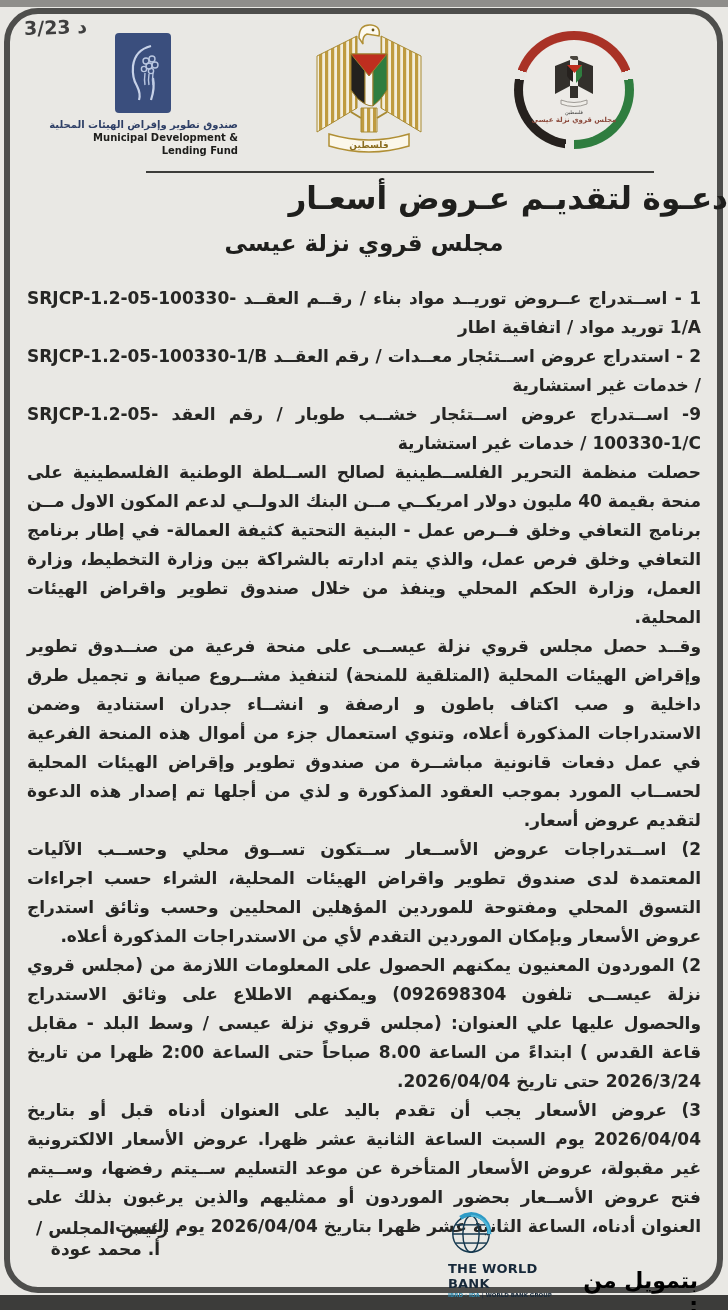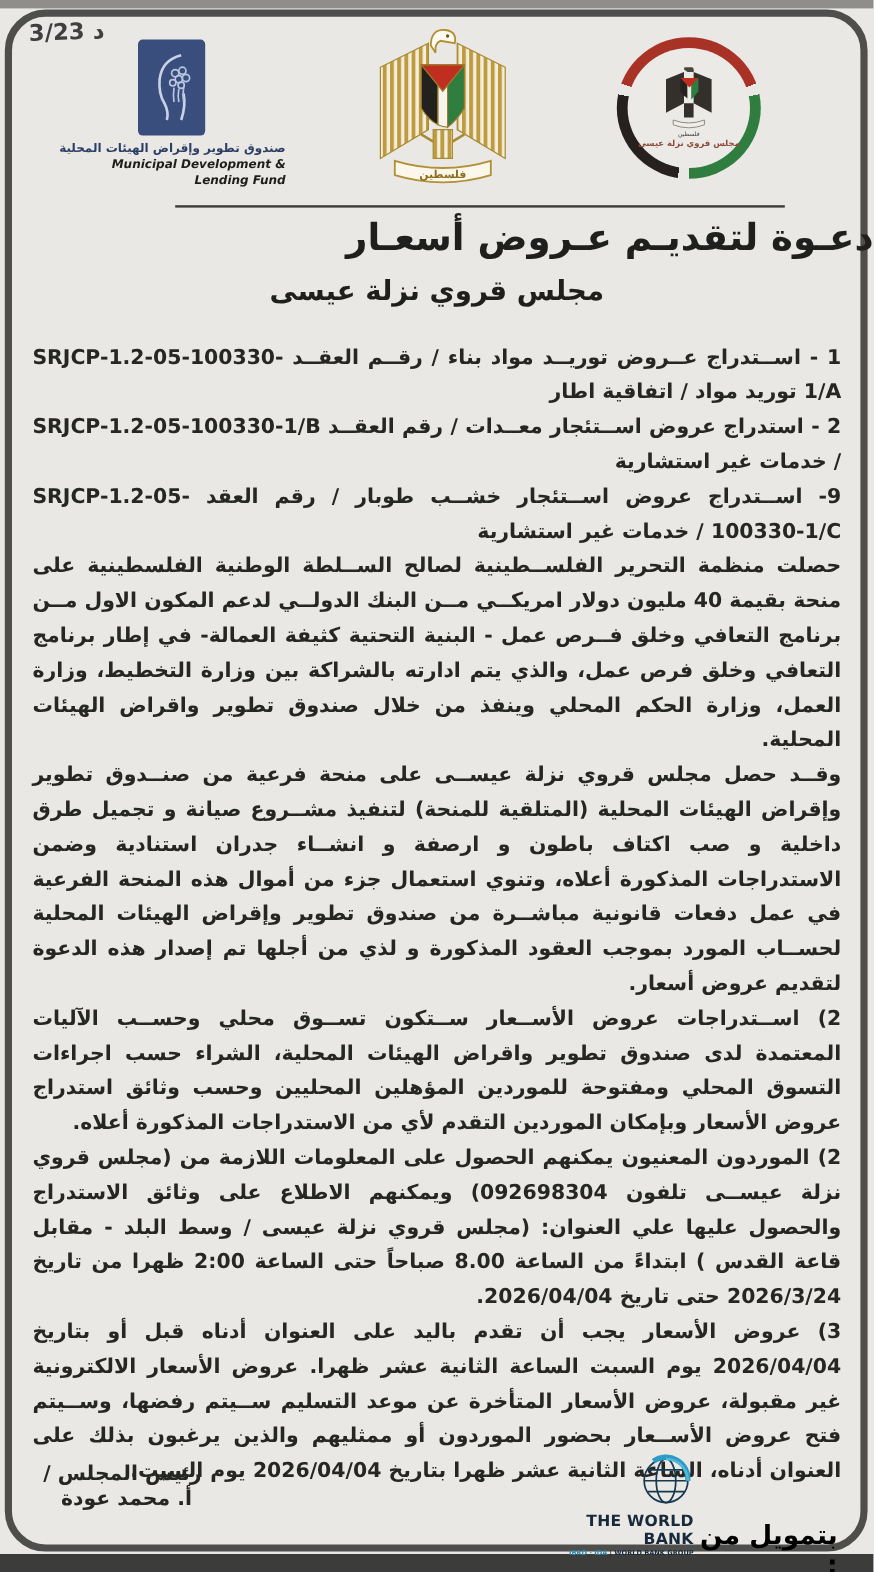--- a/index.html
+++ b/index.html
@@ -20,21 +20,21 @@
   .handwritten-note{
     position:absolute;top:16px;left:24px;
     font-size:19px;font-weight:bold;color:#3f3f3f;
     transform:rotate(-2deg);direction:ltr;
   }
   
   .logo-mdlf{position:absolute;top:33px;left:48px;width:190px;text-align:right;}
   .mdlf-box{width:56px;height:80px;margin:0 auto;background:#3a4e7d;border-radius:4px;
     display:flex;align-items:center;justify-content:center;}
   .mdlf-caption-ar{font-size:10px;font-weight:bold;color:#2e3f66;margin-top:6px;line-height:12px;}
-  .mdlf-caption-en{font-size:10px;font-weight:bold;color:#1d1d1b;line-height:13px;font-style:italic;}
+  .mdlf-caption-en{font-size:10px;font-weight:bold;color:#1d1d1b;line-height:13px;}
   .emblem{position:absolute;top:20px;left:307px;width:124px;height:138px;}
   .council-seal{
     position:absolute;top:31px;left:514px;width:120px;height:118px;border-radius:50%;
     background:conic-gradient(from -70deg,#a93226 0 140deg,#e9e8e4 140deg 149deg,
       #2f7d3f 149deg 250deg,#e9e8e4 250deg 259deg,#26211e 259deg 351deg,#e9e8e4 351deg 360deg);
     display:flex;align-items:center;justify-content:center;
   }
   .seal-inner{width:102px;height:100px;border-radius:50%;background:#eceae6;
     display:flex;flex-direction:column;align-items:center;justify-content:center;}
   .seal-text-top{font-size:5px;color:#3a3a38;margin-top:1px;}
@@ -52,21 +52,21 @@
     font-size:17px;font-weight:bold;line-height:29px;color:#262624;
   }
   .doc-body p{margin:0;}
   
   .footer{position:absolute;left:0;top:1208px;width:579px;height:90px;}
   .signature{position:absolute;left:36px;top:10px;direction:rtl;text-align:right;}
   .signature-title{font-size:17px;font-weight:bold;}
   .signature-name{font-size:17px;font-weight:bold;margin-top:1px;padding-right:8px;}
   .funding-label{position:absolute;left:568px;top:36px;width:130px;direction:rtl;
     font-size:22px;font-weight:bold;color:#000000;margin-top:24px;}
-  .world-bank{position:absolute;left:448px;top:2px;width:130px;text-align:right;}
+  .world-bank{position:absolute;left:448px;top:2px;width:130px;text-align:left;}
   .wb-name{font-size:13px;font-weight:bold;color:#17293a;letter-spacing:0.2px;margin-top:1px;}
   .wb-sub{font-size:5.5px;font-weight:bold;color:#2e86ab;margin-top:1px;}
   .wb-sub .wb-sub-right{color:#17293a;}
 </style>
 </head>
 <body>
 
 <div class="top-edge"></div>
 <div class="scan-frame"></div>
 <div class="bottom-edge"></div>

